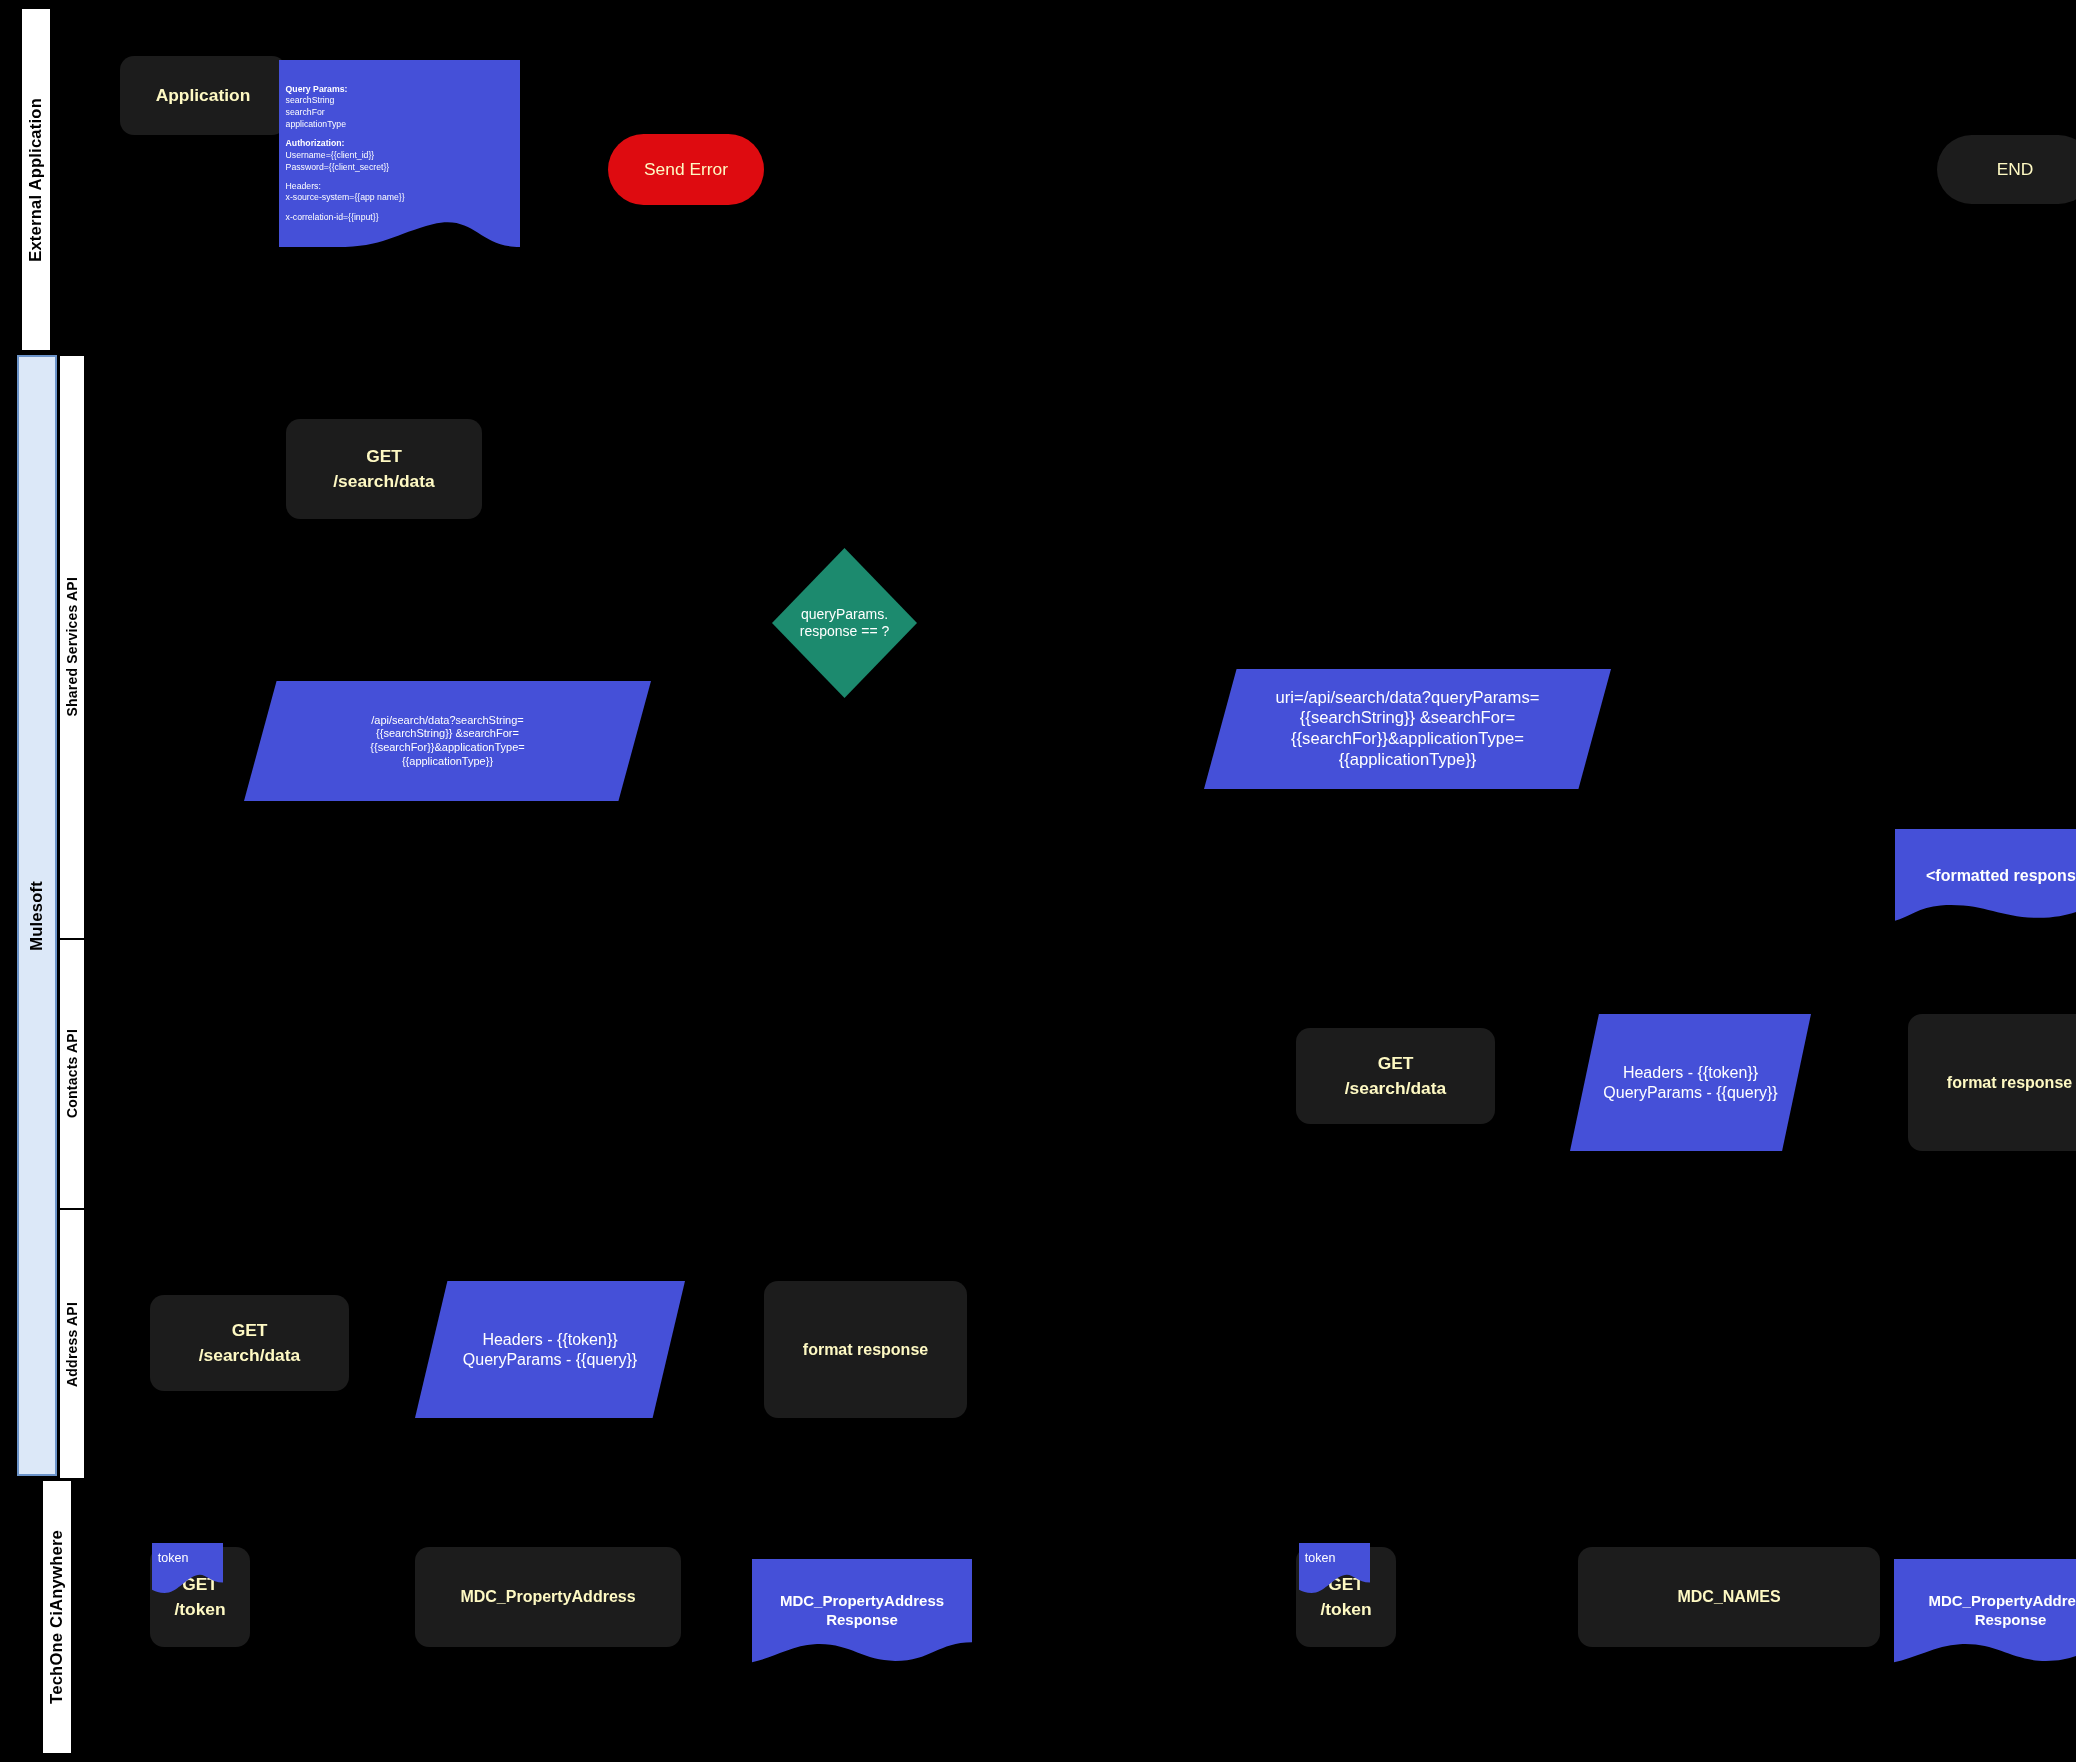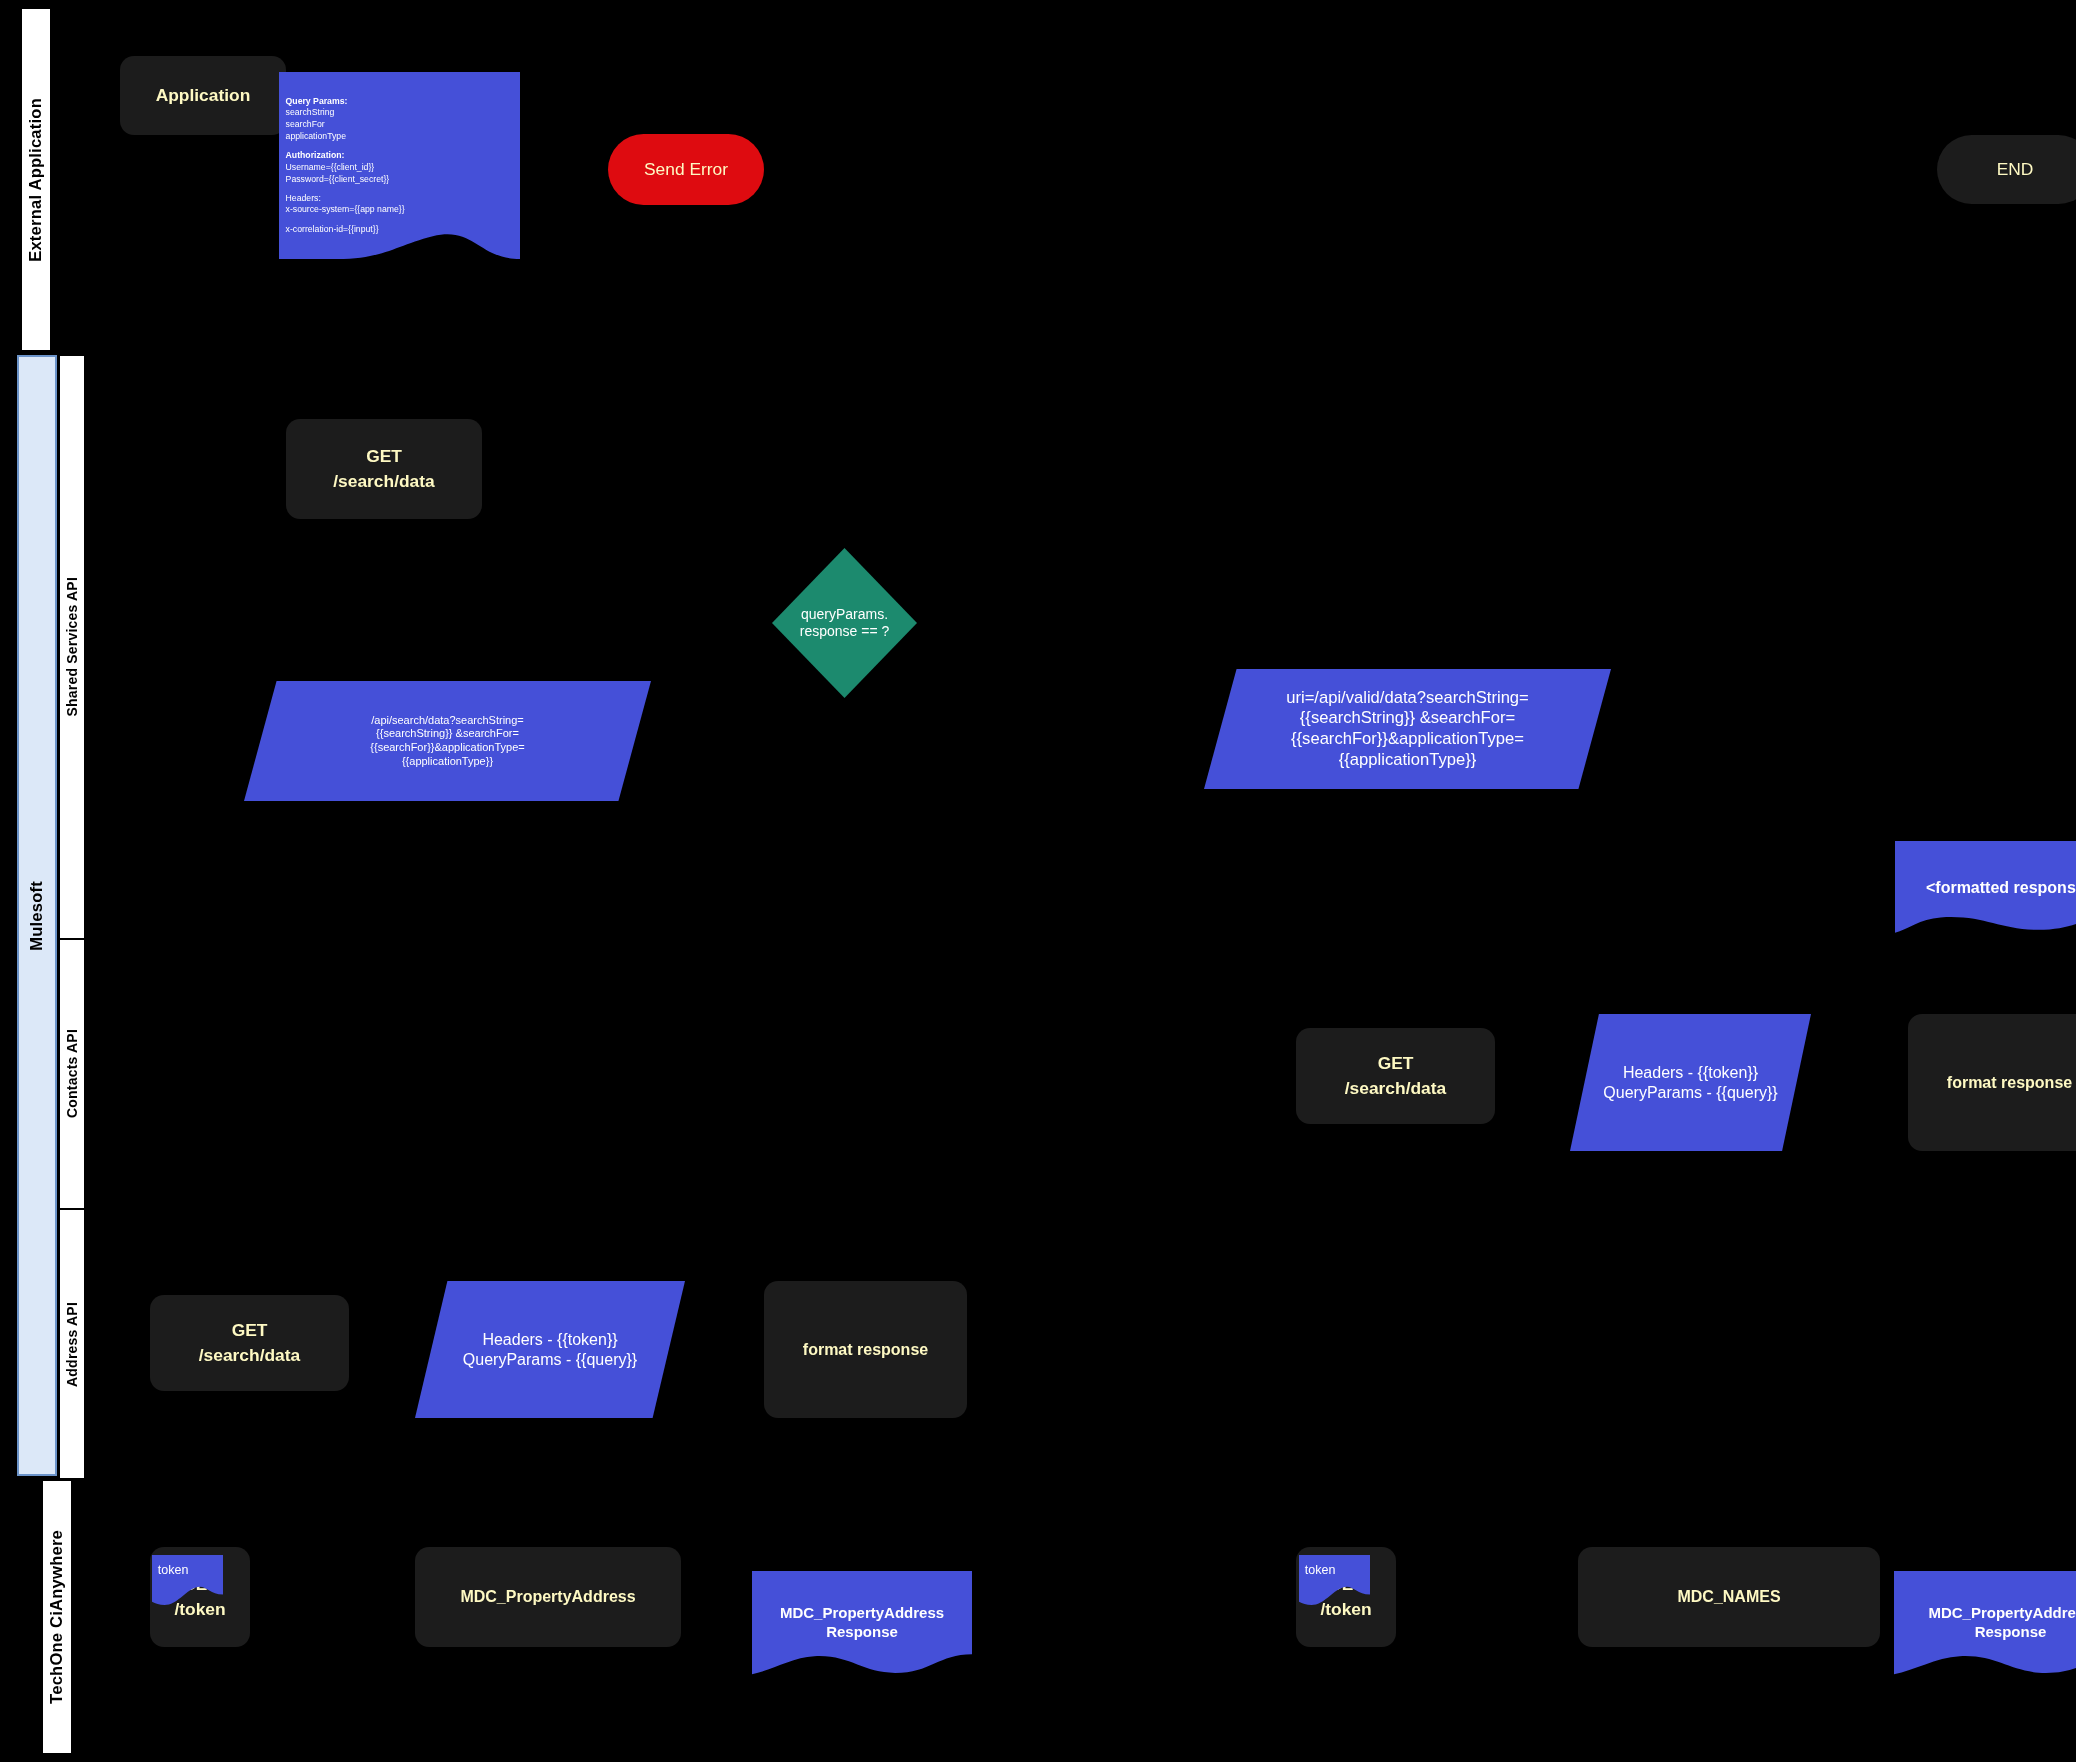--- a/index.html
+++ b/index.html
@@ -97,21 +97,20 @@
 
   
   .doc {
     position: absolute;
     background: #4550d8;
     color: #ffffff;
     display: flex;
     align-items: center;
     justify-content: center;
     text-align: center;
-    margin-top: 12px;
     -webkit-mask-image: radial-gradient(#000,#000);
   }
   .doc-svg { position: absolute; inset: 0; width: 100%; height: 100%; }
   .doc-label {
     position: relative;
     z-index: 3;
     padding: 0 6%;
     line-height: 1.25;
     font-weight: bold;
   }
@@ -208,21 +207,21 @@
     <div class="para-inner">
       <div>/api/search/data?searchString=</div>
       <div>{{searchString}} &amp;searchFor=</div>
       <div>{{searchFor}}&amp;applicationType=</div>
       <div>{{applicationType}}</div>
     </div>
   </div>
 
   <div class="para skew-left" style="left:1204px; top:669px; width:407px; height:120px; font-size:16.6px;">
     <div class="para-inner">
-      <div>uri=/api/valid/data?searchString=</div>
+      <div>uri=/api/search/data?queryParams=</div>
       <div>{{searchString}} &amp;searchFor=</div>
       <div>{{searchFor}}&amp;applicationType=</div>
       <div>{{applicationType}}</div>
     </div>
   </div>
 
   <div class="doc" style="left:1895px; top:829px; width:230px; height:93px; background:transparent;">
     <svg class="doc-svg" viewBox="0 0 555 225" preserveAspectRatio="none">
       <path d="M0,0 H555 V178 C460,178 440,215 345,215 C250,215 215,178 110,185 C60,188 30,215 0,222 Z" fill="#4550d8"></path>
     </svg>

